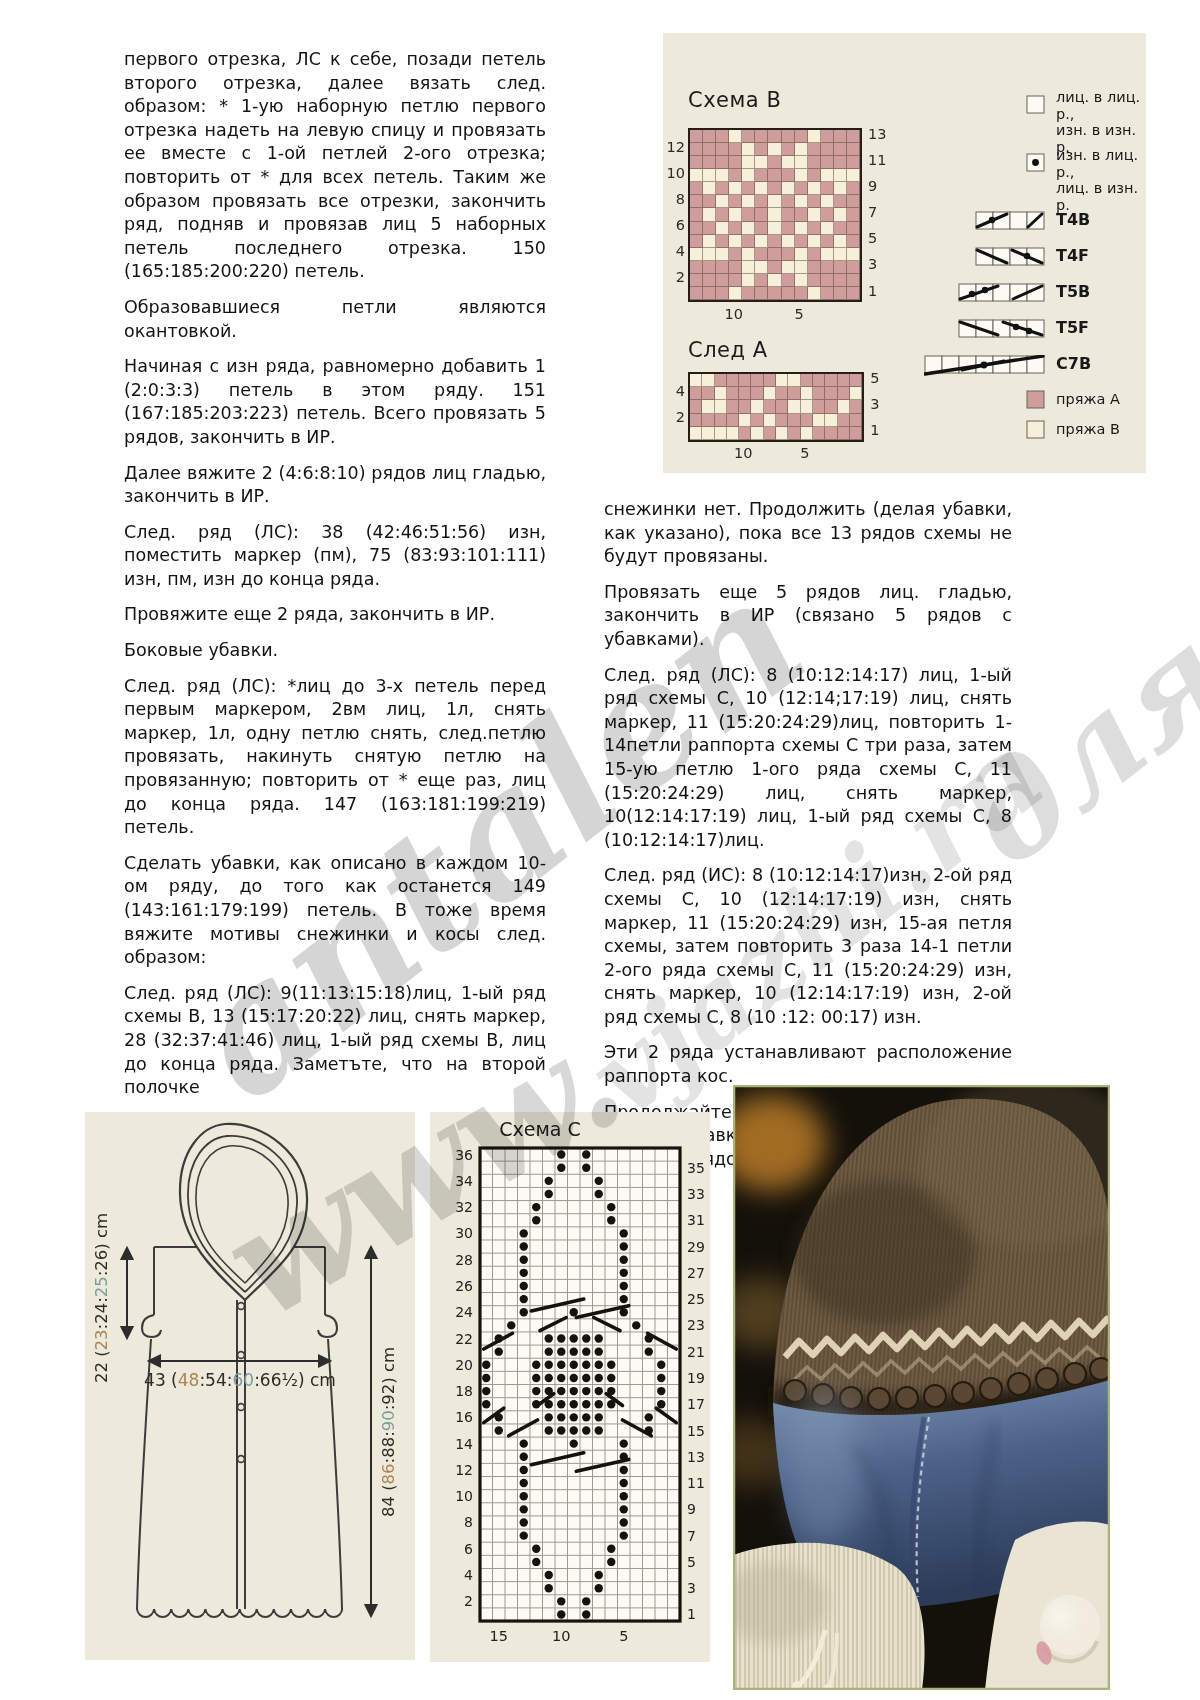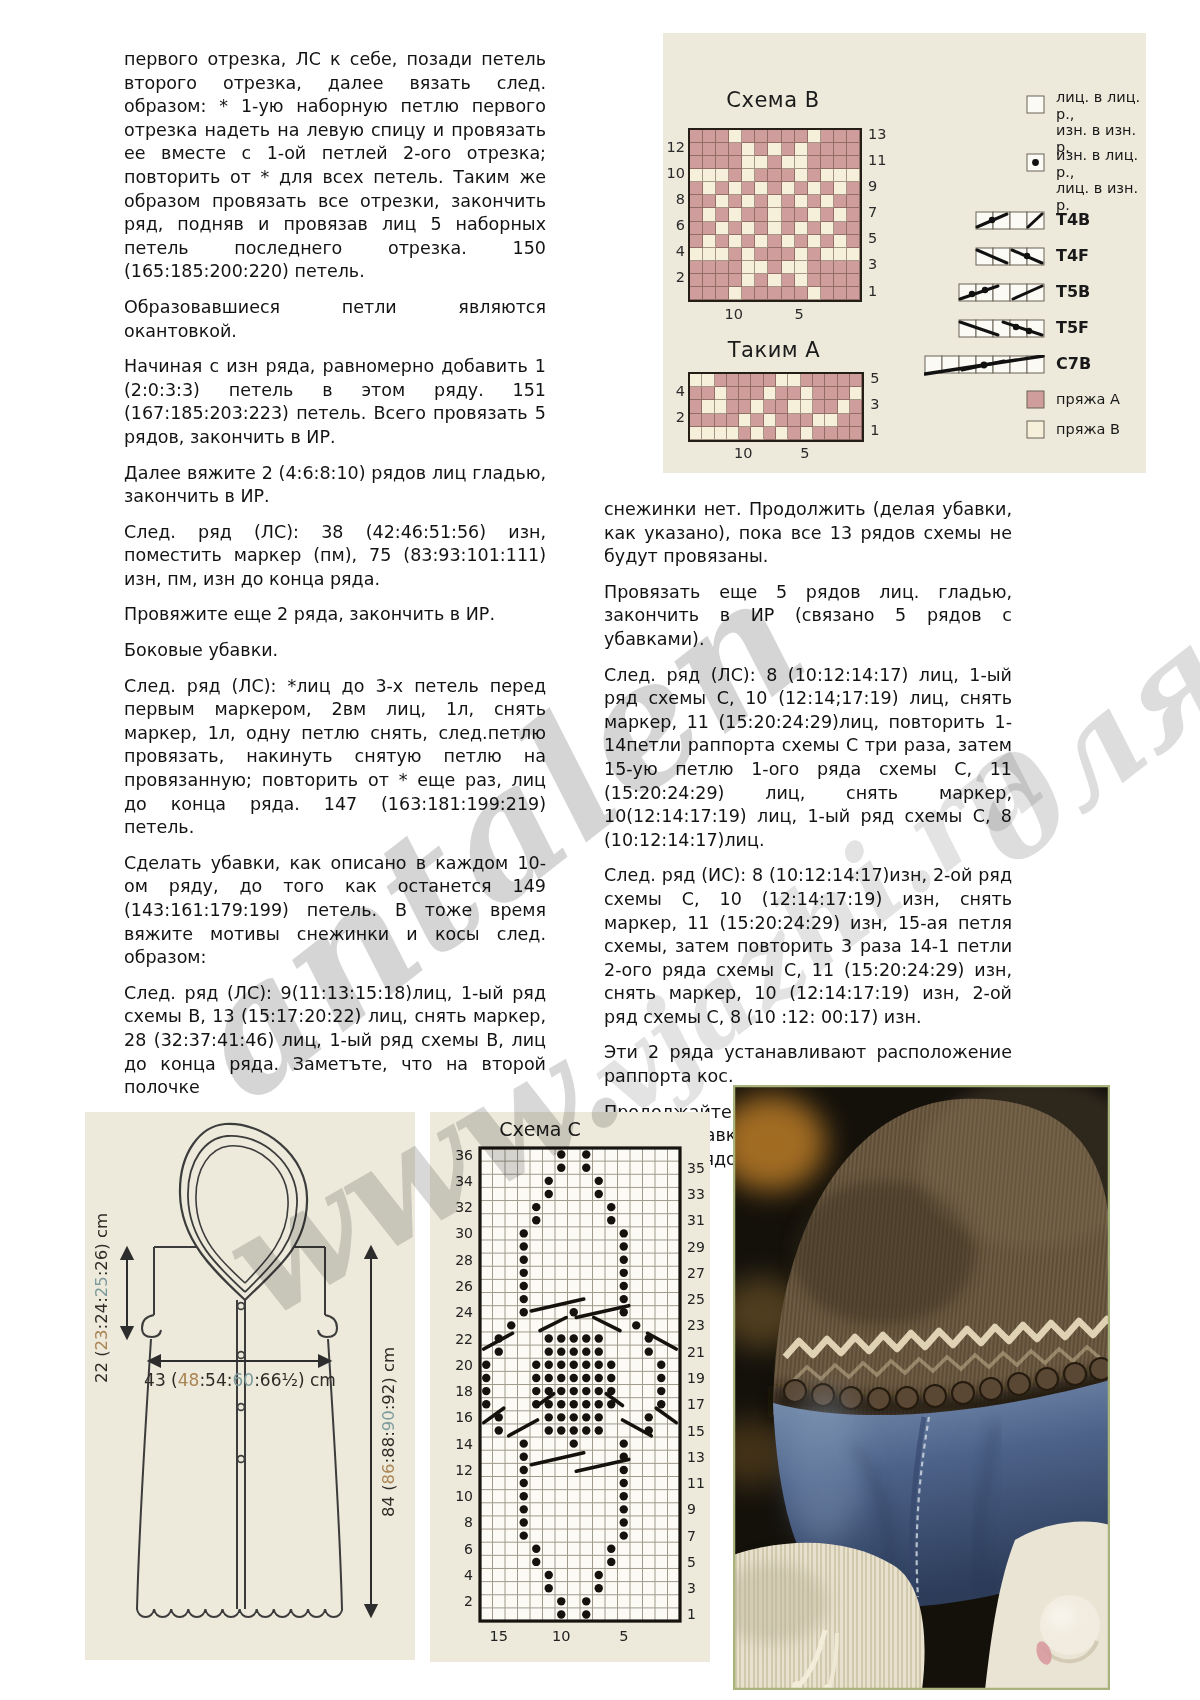--- a/index.html
+++ b/index.html
@@ -1,21 +1,21 @@
 <!DOCTYPE html>
 <html><head>
 <meta charset="utf-8">
 <style>
   html,body{margin:0;padding:0;}
   .page{position:relative;width:1200px;height:1700px;background:#ffffff;overflow:hidden;
         font-family:"DejaVu Sans", sans-serif;color:#151515;}
   .textcol{position:absolute;text-align:justify;font-size:17.5px;line-height:23.6px;color:#131313;}
   .textcol p{margin:12px;padding:0;}
   .panel{position:absolute;background:#edeadb;}
-  .ctitle{position:absolute;font-size:21px;color:#1b1b1b;text-align:center;letter-spacing:.5px;}
+  .ctitle{position:absolute;font-size:21px;color:#1b1b1b;text-align:left;letter-spacing:.5px;}
   .gridbox{position:absolute;border:2.5px solid #241e17;box-sizing:content-box;background:#cf9e9c;}
   .gcell{border-right:1px solid rgba(85,62,50,.5);border-bottom:1px solid rgba(85,62,50,.5);box-sizing:border-box;}
   .num{position:absolute;font-size:14.5px;color:#2a2a2a;}
   .leg-sym{position:absolute;}
   .leg-label{position:absolute;font-size:14.5px;font-weight:400;white-space:pre-line;line-height:16.5px;color:#191919;}
   .leg-label.sym-name{font-weight:600;font-size:16px;}
   .wm{position:absolute;z-index:9;pointer-events:none;font-family:"DejaVu Serif", serif;
       font-style:italic;font-weight:700;color:#7c7c7c;opacity:.32;transform-origin:0 0;
       mix-blend-mode:multiply;white-space:nowrap;}
   .schemac-title{position:absolute;font-size:19px;color:#1b1b1b;}
@@ -218,21 +218,21 @@
         <div class="gcell" style="background: rgb(207, 158, 156);"></div>
         <div class="gcell" style="background: rgb(207, 158, 156);"></div>
         <div class="gcell" style="background: rgb(207, 158, 156);"></div>
         <div class="gcell" style="background: rgb(207, 158, 156);"></div>
         <div class="gcell" style="background: rgb(207, 158, 156);"></div>
         <div class="gcell" style="background: rgb(246, 239, 218);"></div>
         <div class="gcell" style="background: rgb(207, 158, 156);"></div>
         <div class="gcell" style="background: rgb(207, 158, 156);"></div>
         <div class="gcell" style="background: rgb(207, 158, 156);"></div>
       </div>
-    <div class="ctitle" style="left:25px;top:305px;width:172px;">Таким A</div>
+    <div class="ctitle" style="left:25px;top:305px;width:172px;">След A</div>
     <div class="gridbox" id="gridA" style="left: 25px; top: 339px; display: grid; grid-template-columns: repeat(14, 12.3px); grid-auto-rows: 13.2px;">
         <div class="gcell" style="background: rgb(246, 239, 218);"></div>
         <div class="gcell" style="background: rgb(246, 239, 218);"></div>
         <div class="gcell" style="background: rgb(207, 158, 156);"></div>
         <div class="gcell" style="background: rgb(207, 158, 156);"></div>
         <div class="gcell" style="background: rgb(207, 158, 156);"></div>
         <div class="gcell" style="background: rgb(207, 158, 156);"></div>
         <div class="gcell" style="background: rgb(207, 158, 156);"></div>
         <div class="gcell" style="background: rgb(246, 239, 218);"></div>
         <div class="gcell" style="background: rgb(246, 239, 218);"></div>

